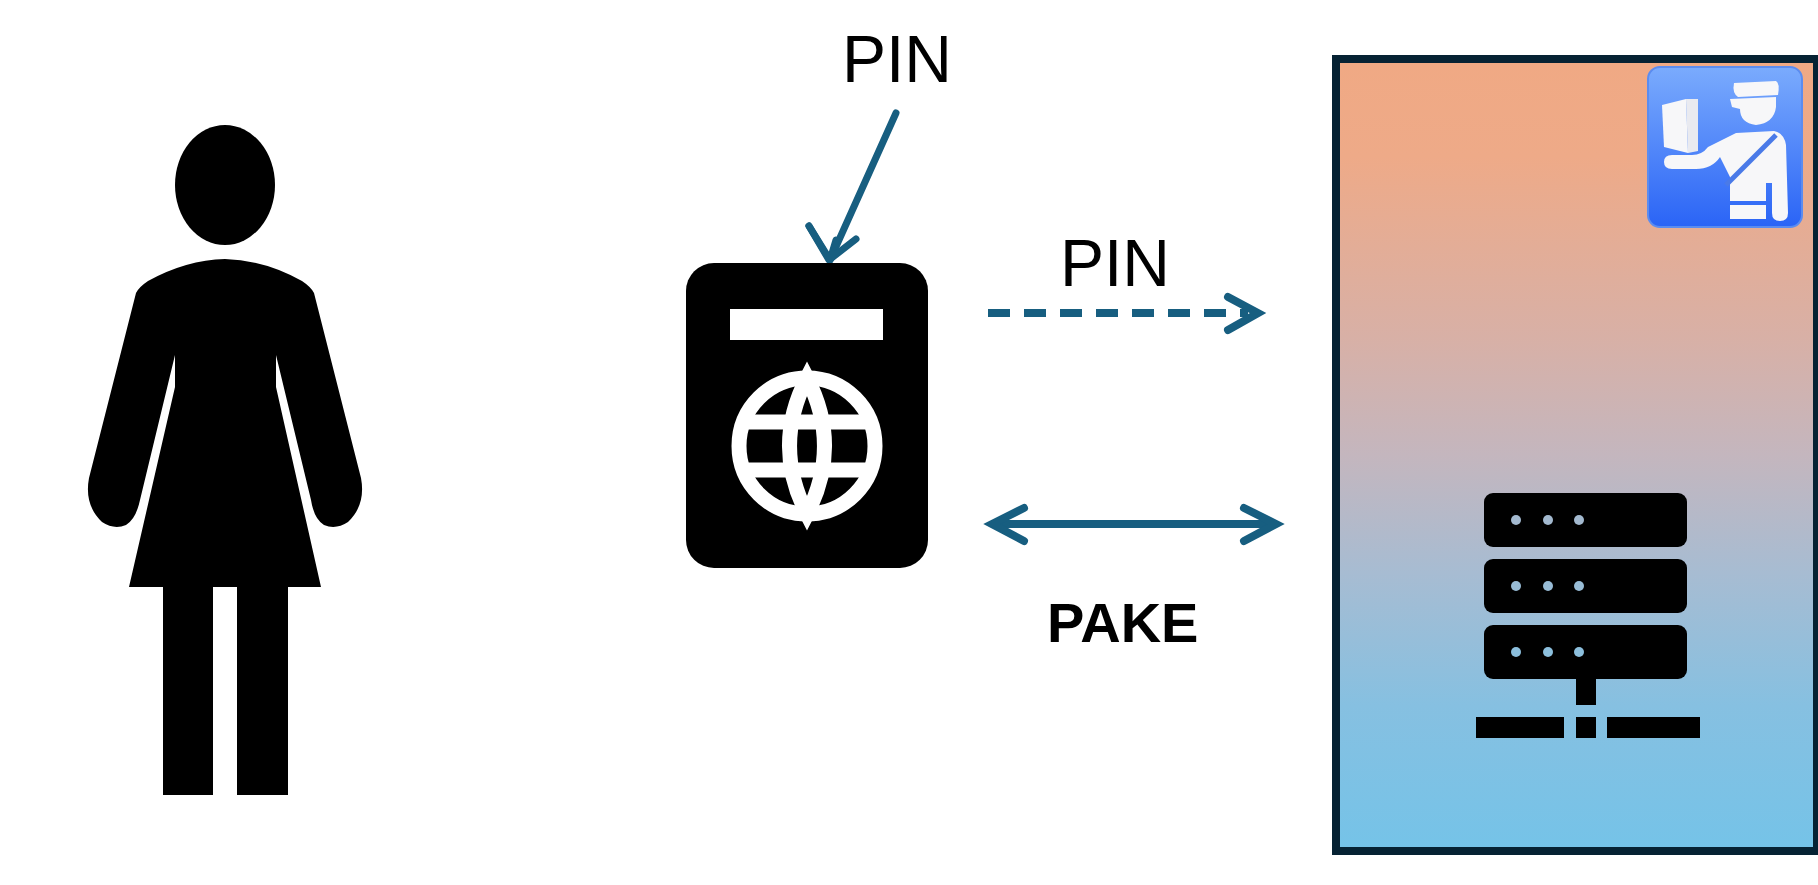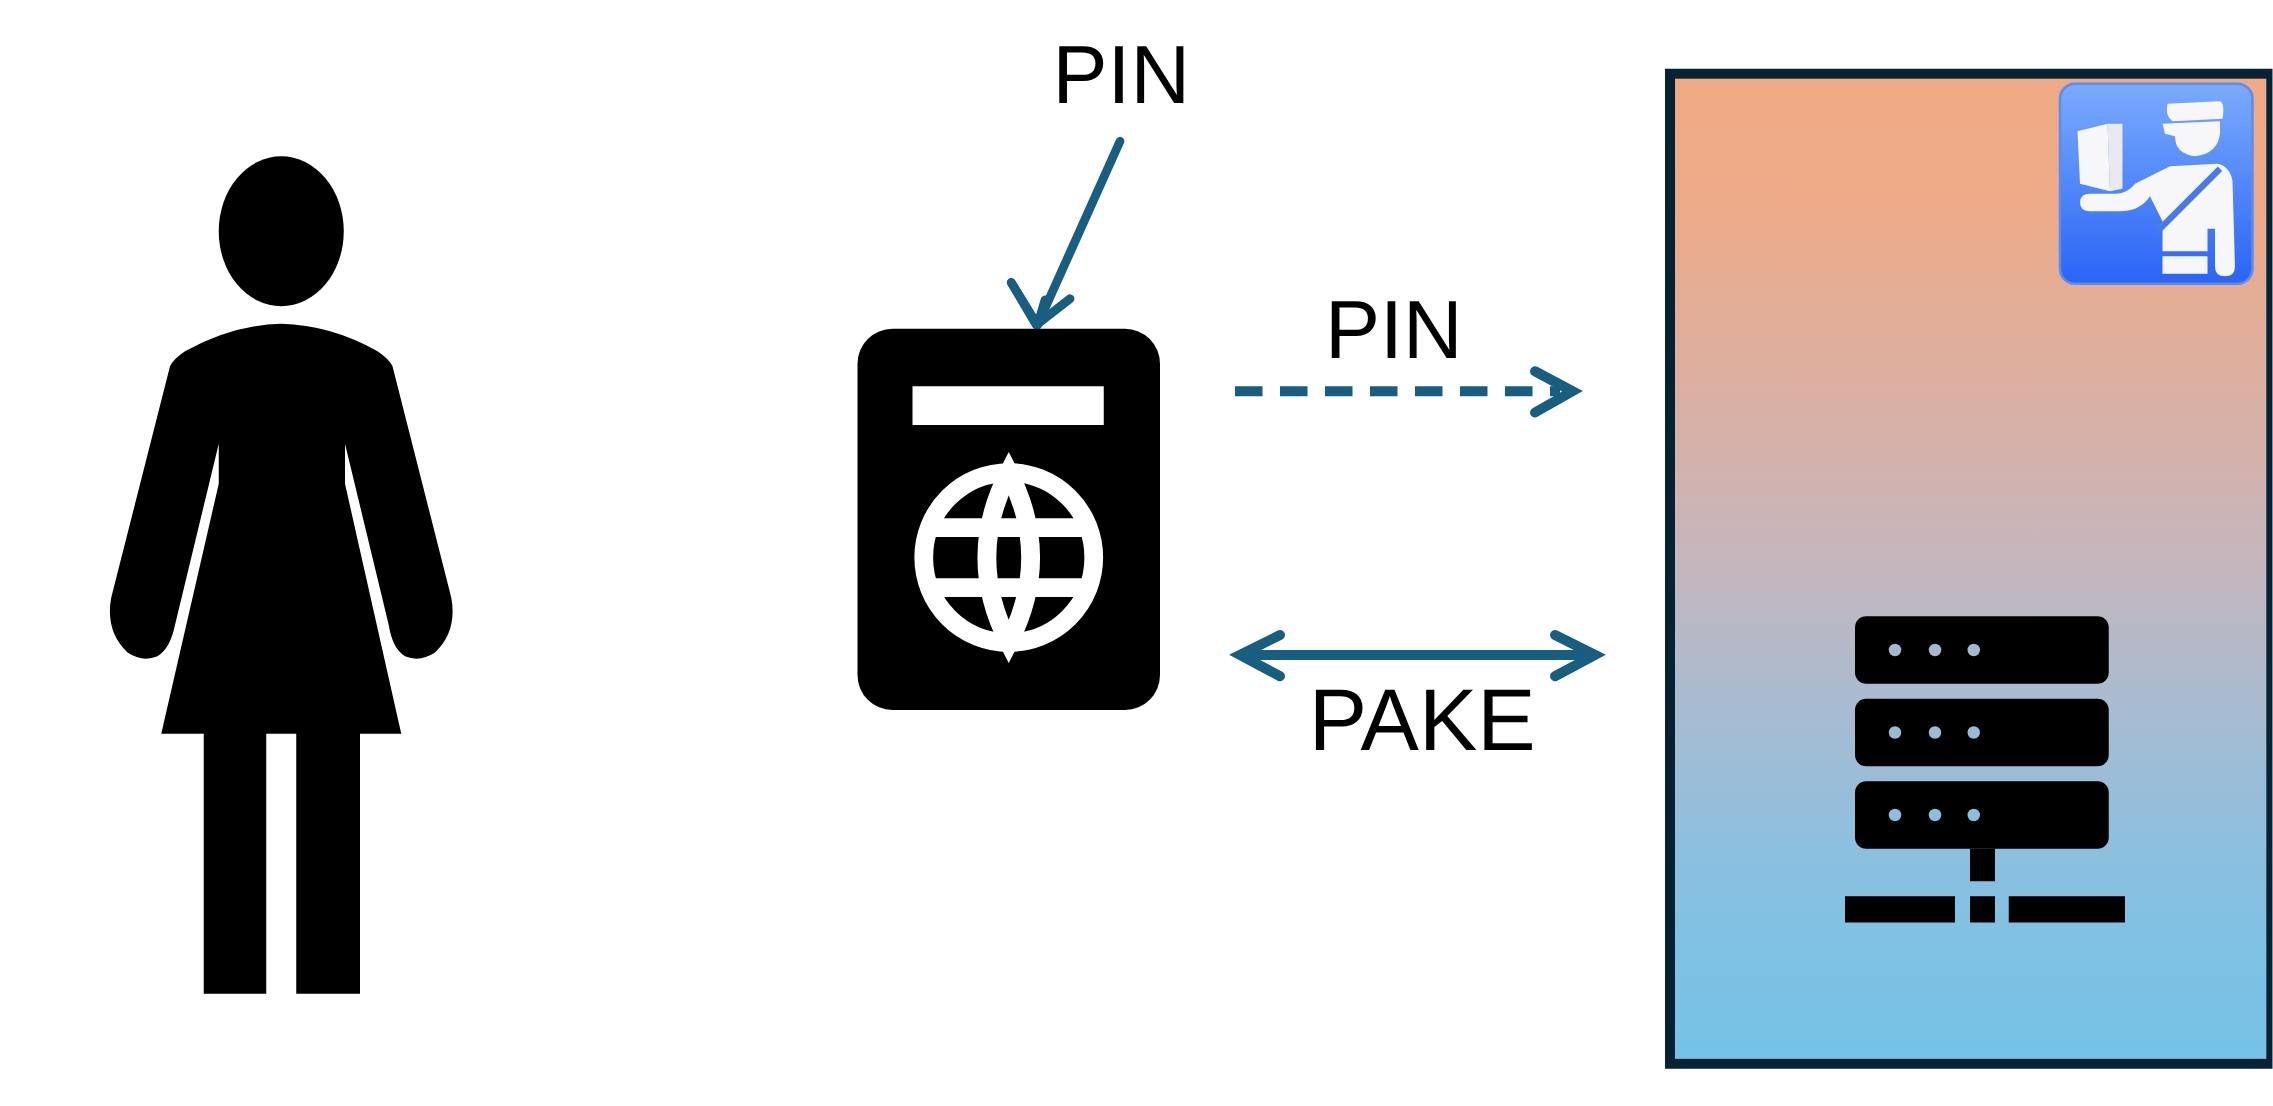--- a/index.html
+++ b/index.html
@@ -2,21 +2,21 @@
 <html><head>
   <meta charset="utf-8">
   <style>
     html, body { margin: 0; padding: 0; background: #ffffff; }
     body { width: 1818px; height: 885px; position: relative; overflow: hidden;
            font-family: "Liberation Sans", "DejaVu Sans", sans-serif; }
     #stage { position: absolute; left: 0; top: 0; width: 1818px; height: 885px; margin-left: 36px; }
     .label { position: absolute; color: #000; white-space: nowrap; line-height: 1; }
     #pin-top { left: 806px; top: 26px; font-size: 66px; }
     #pin-mid { left: 1024px; top: 230px; font-size: 66px; }
-    #pake { left: 1011px; top: 541px; font-size: 70px; }
+    #pake { left: 1011px; top: 595px; font-size: 56px; font-weight: bold; }
     #reader-box {
       position: absolute; left: 1296px; top: 55px; width: 473px; height: 784px;
       border: 8px solid #062233;
       background: linear-gradient(to bottom, #f0a984 0%, #eeaa88 12%, #d8b0a6 35%, #c4b6be 50%, #a7bcd2 65%, #86c0e1 82%, #75c3e8 100%);
     }
     #reader-label { left: 47px; top: 698px; font-size: 58px; font-family: "DejaVu Sans", sans-serif; letter-spacing: -1px; }
   </style>
 </head>
 <body>
 

